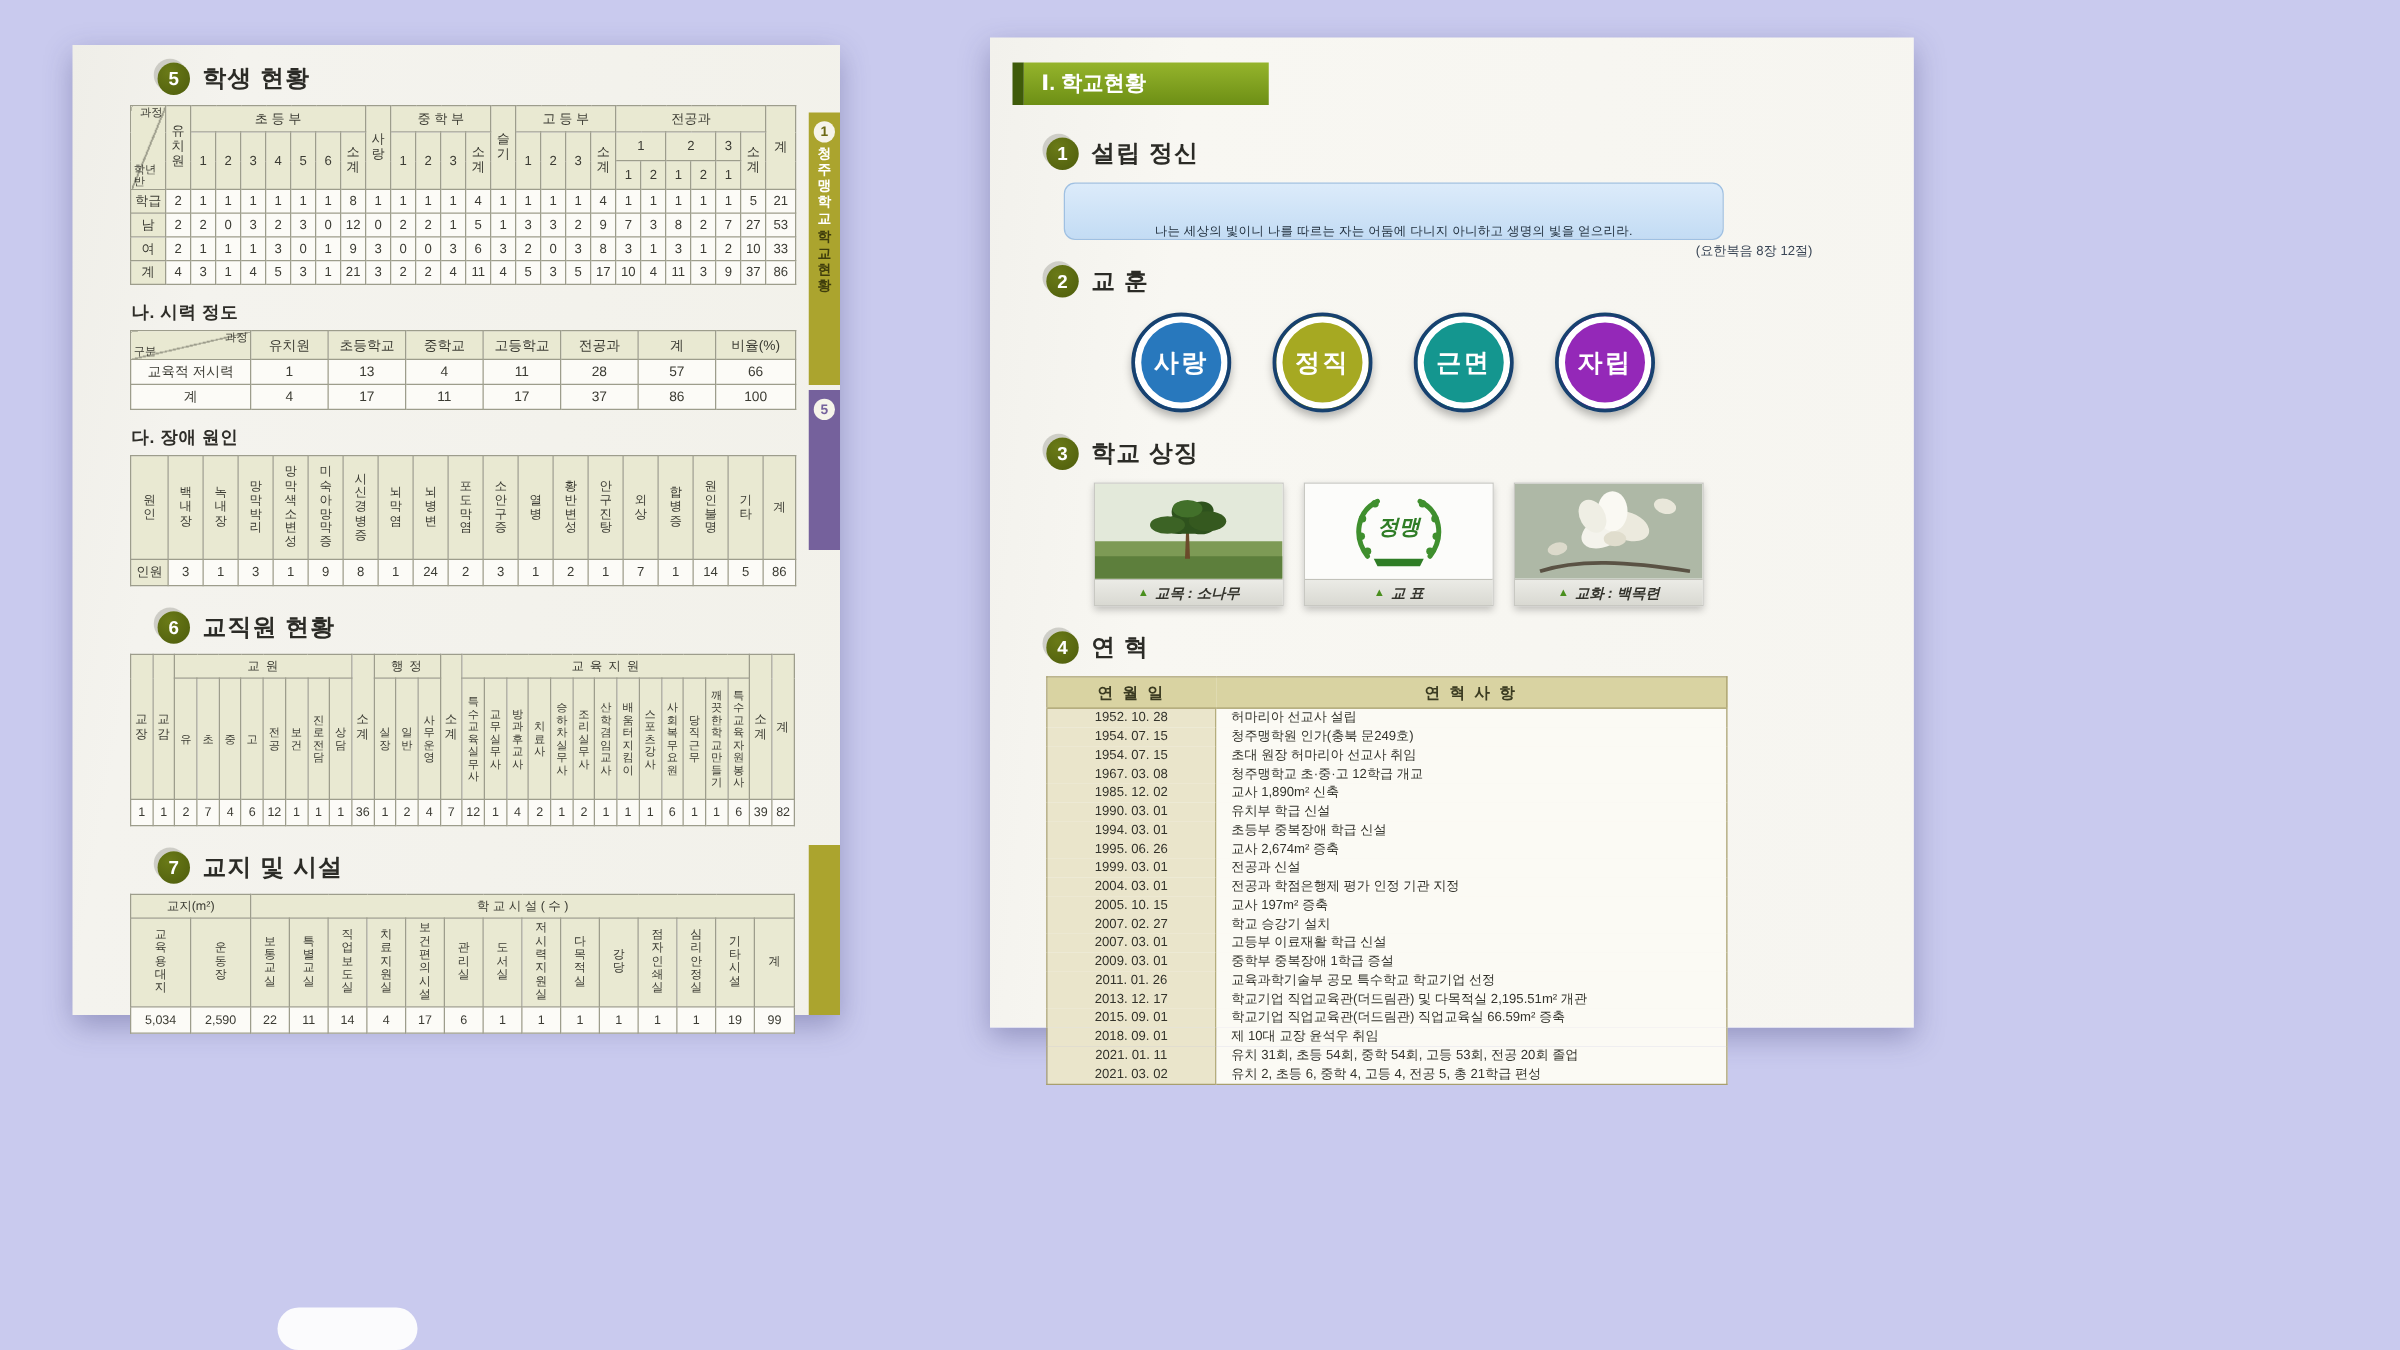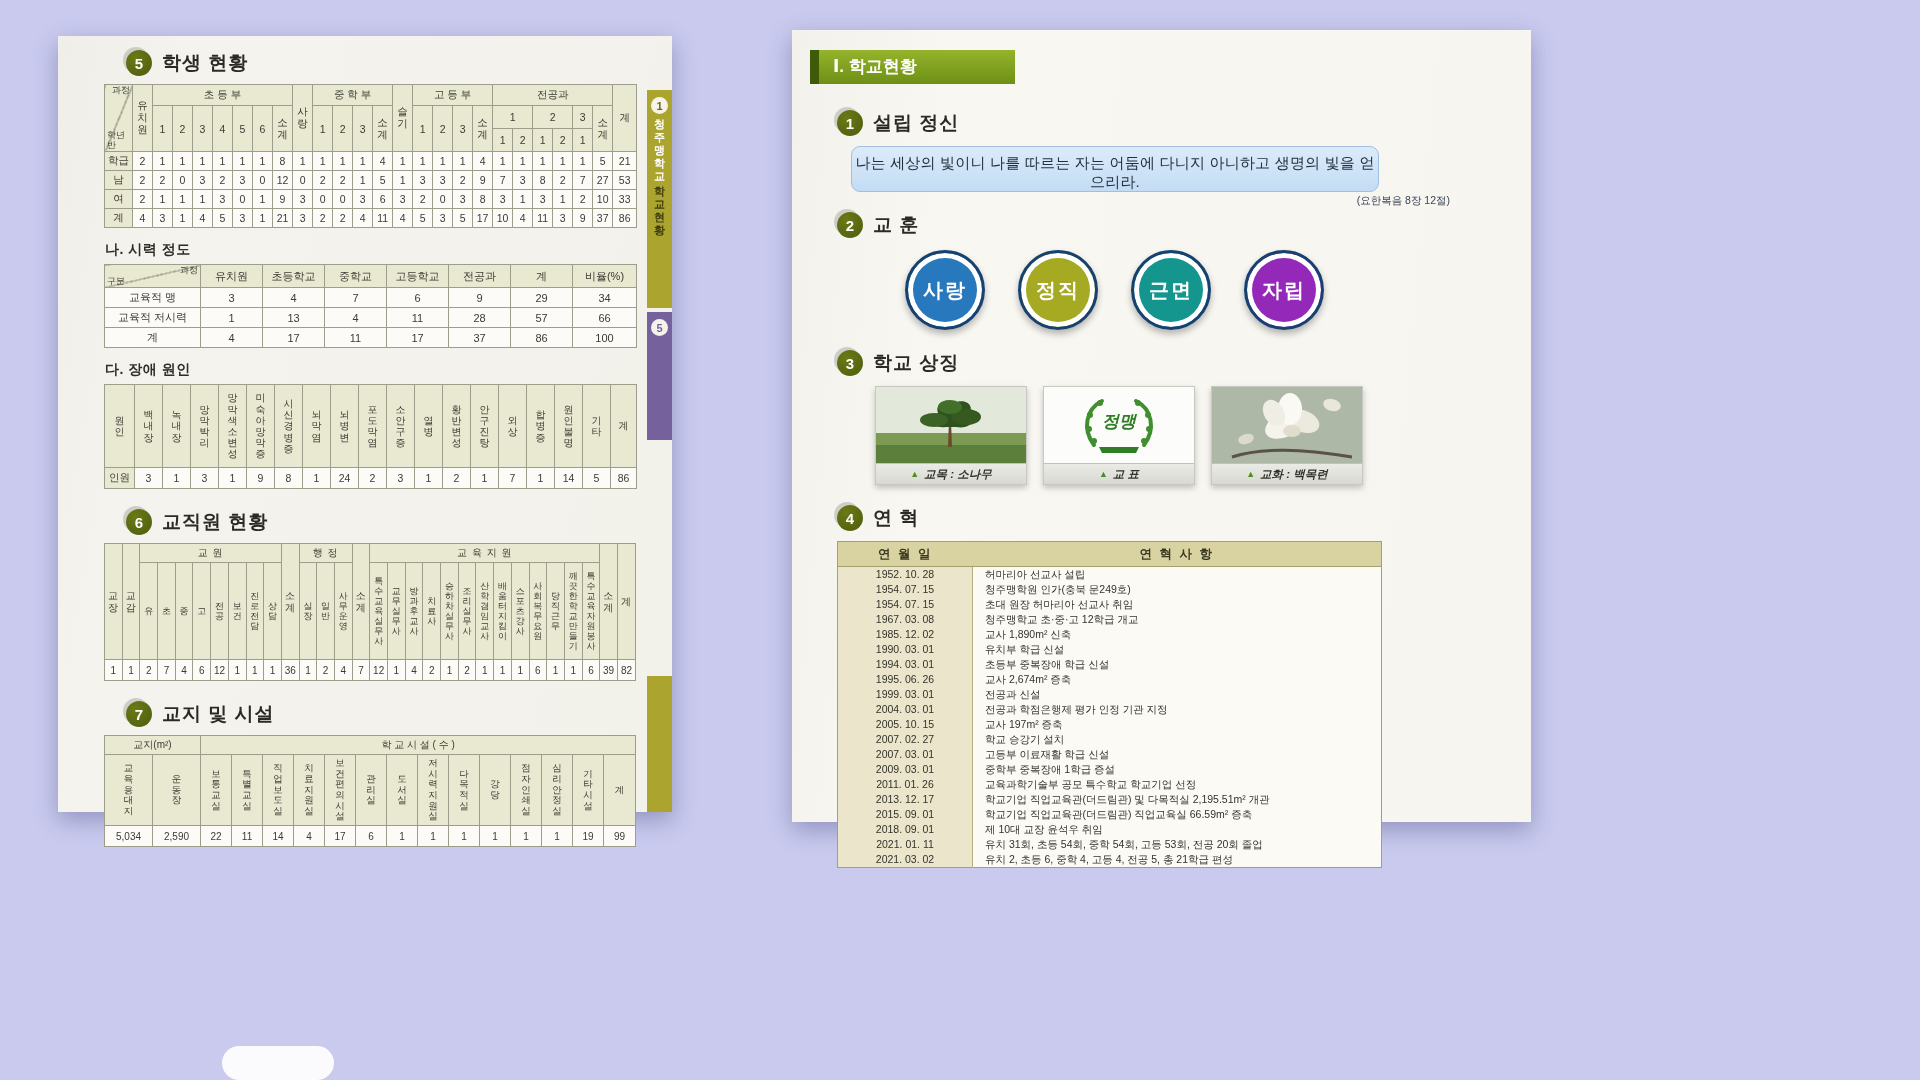--- a/index.html
+++ b/index.html
@@ -42,31 +42,31 @@
   .tbl-e thead tr:nth-child(2) th{height:70px;}
   .tbl-e tbody td{height:20px;font-size:10px;}
   
   .tab{position:absolute;right:0;width:25px;}
   .tab-olive{top:54px;height:218px;background:#aba42e;}
   .tab-purple{top:276px;height:128px;background:#75619c;}
   .tab-olive2{top:640px;height:136px;background:#aba42e;}
   .tab-circle{width:17px;height:17px;border-radius:50%;background:#f6f4ea;font-size:11px;font-weight:bold;display:flex;align-items:center;justify-content:center;margin:7px auto 4px;}
   .tab-olive .tab-circle{color:#6d6a15;}
   .tab-purple .tab-circle{color:#75619c;}
-  .vstack{display:block;width:13px;margin:2px auto 0;word-break:break-all;line-height:1.18;font-size:11px;text-align:center;}
+  .vstack{display:block;width:13px;margin:2px auto 0;word-break:break-all;line-height:1.18;font-size:11px;text-align:center;font-family:Liberation Mono, monospace;}
   .tab-v1{color:#ffffff;font-weight:bold;}
   .tab-v2{color:#3f3d0c;font-weight:bold;}
   
   .right-page{left:792px;top:30px;width:739px;height:792px;background:linear-gradient(95deg,#f2f1ec 0%,#f8f7f2 20%,#f6f5f0 100%);}
   .chapter-box{position:absolute;left:18px;top:20px;width:205px;height:34px;background:linear-gradient(#95b42c,#6d8f15);border-left:9px solid #3f5b0a;color:#fff;font-size:17px;font-weight:bold;line-height:34px;padding-left:14px;box-sizing:border-box;}
   .chapter-box::before{content:"";position:absolute;left:-16px;top:7px;width:100%;height:100%;background:#b7bacd;transform:skewX(-14deg);z-index:-1;}
   .rp-content{position:absolute;left:45px;top:66px;width:560px;}
   .rp-content .sec-head{margin:14px 0 6px 0;}
   .quote-box{margin:10px 0 6px 14px;width:528px;height:46px;background:linear-gradient(#dcebfa,#c3dcf4);border:1px solid #9fc0e2;border-radius:9px;box-sizing:border-box;padding-top:7px;}
-  .quote-line{font-size:15px;color:#22303e;text-align:center;letter-spacing:.2px;}
+  .quote-line{font-size:10px;color:#22303e;text-align:center;letter-spacing:.2px;margin-top:24px;}
   .quote-ref{font-size:10.5px;color:#3a4656;text-align:right;transform:translateX(72px);margin-top:2px;}
   .motto-row{display:flex;gap:33px;margin:12px 0 4px 68px;}
   .motto{width:74px;height:74px;border-radius:50%;border:3px solid #17416f;box-shadow:inset 0 0 0 5px #ffffff,0 4px 7px rgba(0,0,0,.28);color:#fff;font-size:20px;font-weight:bold;letter-spacing:2px;display:flex;align-items:center;justify-content:center;}
   .sym-row{display:flex;gap:16px;margin:10px 0 2px 38px;}
   .sym-card{width:150px;background:#fff;border:1px solid #c8c8c2;box-shadow:0 3px 6px rgba(0,0,0,.22);font-style:italic;}
   .sym-photo{display:block;width:150px;height:76px;}
   .sym-cap{height:20px;background:linear-gradient(#ebebe6,#d9d9d2);border-top:1px solid #c2c2ba;font-size:11.5px;font-weight:bold;color:#33332c;display:flex;align-items:center;justify-content:center;gap:5px;}
   .tri{color:#4a8f1f;font-size:9px;}
   .hist-table{border-collapse:collapse;width:545px;margin-top:10px;border:1px solid #a89f6e;font-size:10.5px;}
   .hist-table th{background:#d9d3a2;height:22px;font-size:12.5px;font-weight:bold;color:#3a3a20;border-bottom:1px solid #a89f6e;letter-spacing:2px;}
@@ -299,30 +299,20 @@
               <th>유치원</th>
               <th>초등학교</th>
               <th>중학교</th>
               <th>고등학교</th>
               <th>전공과</th>
               <th>계</th>
               <th>비율(%)</th>
             </tr>
           </thead>
           <tbody>
-            <tr>
-              <td class="lbl">교육적 맹</td>
-              <td>3</td>
-              <td>4</td>
-              <td>7</td>
-              <td>6</td>
-              <td>9</td>
-              <td>29</td>
-              <td>34</td>
-            </tr>
             <tr>
               <td class="lbl">교육적 저시력</td>
               <td>1</td>
               <td>13</td>
               <td>4</td>
               <td>11</td>
               <td>28</td>
               <td>57</td>
               <td>66</td>
             </tr>

